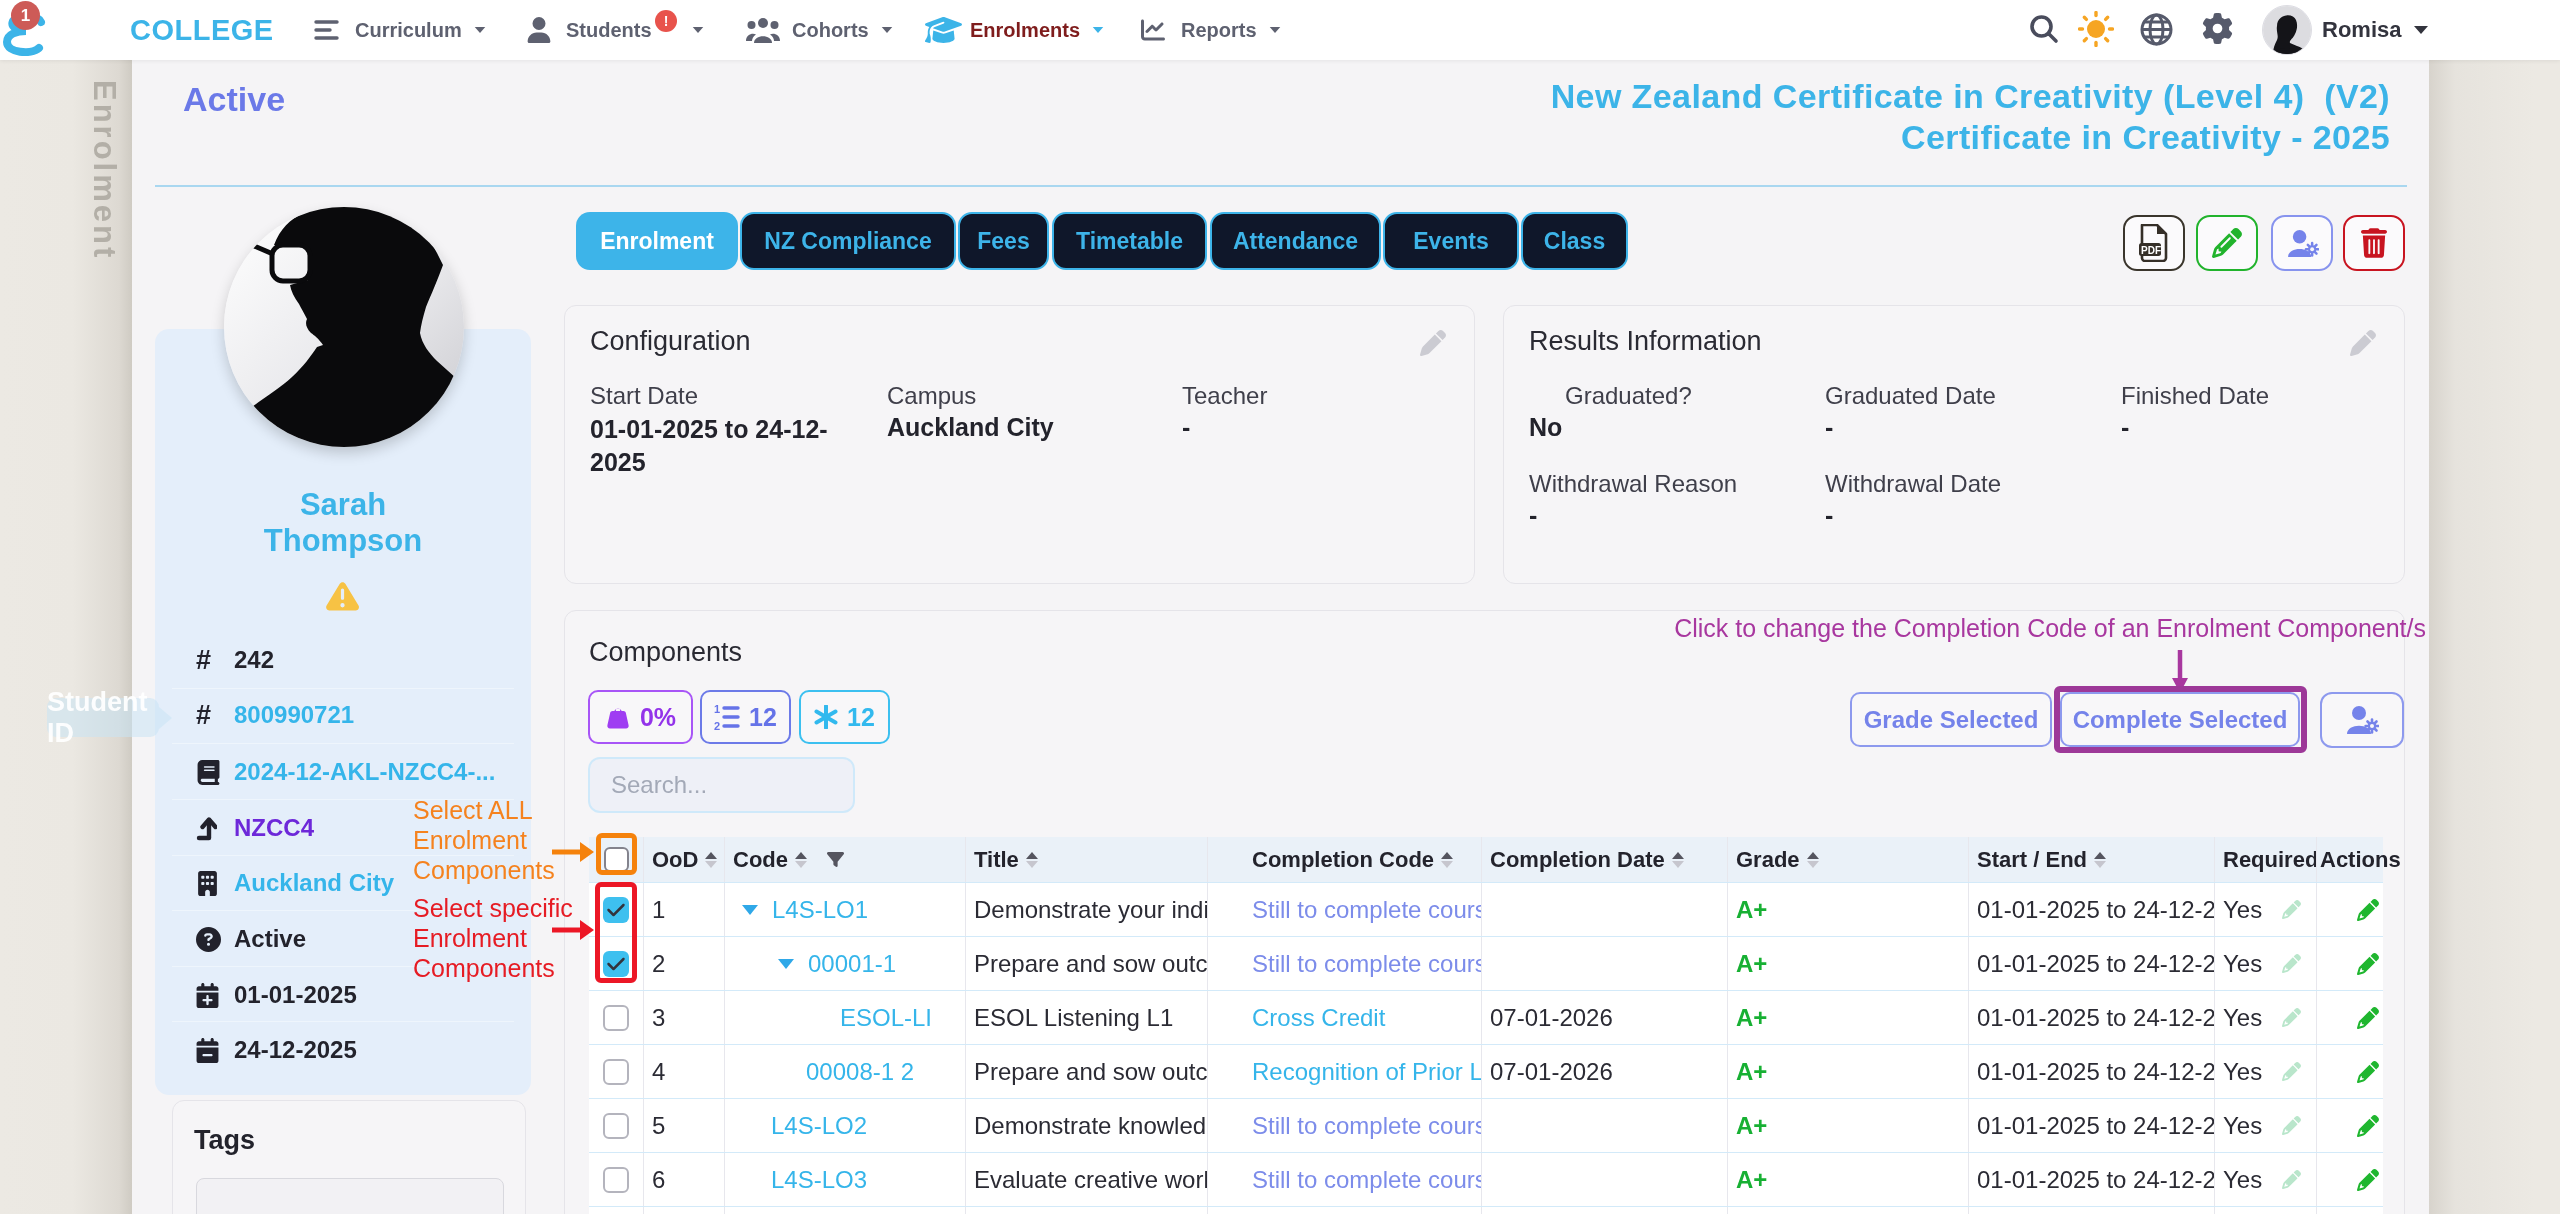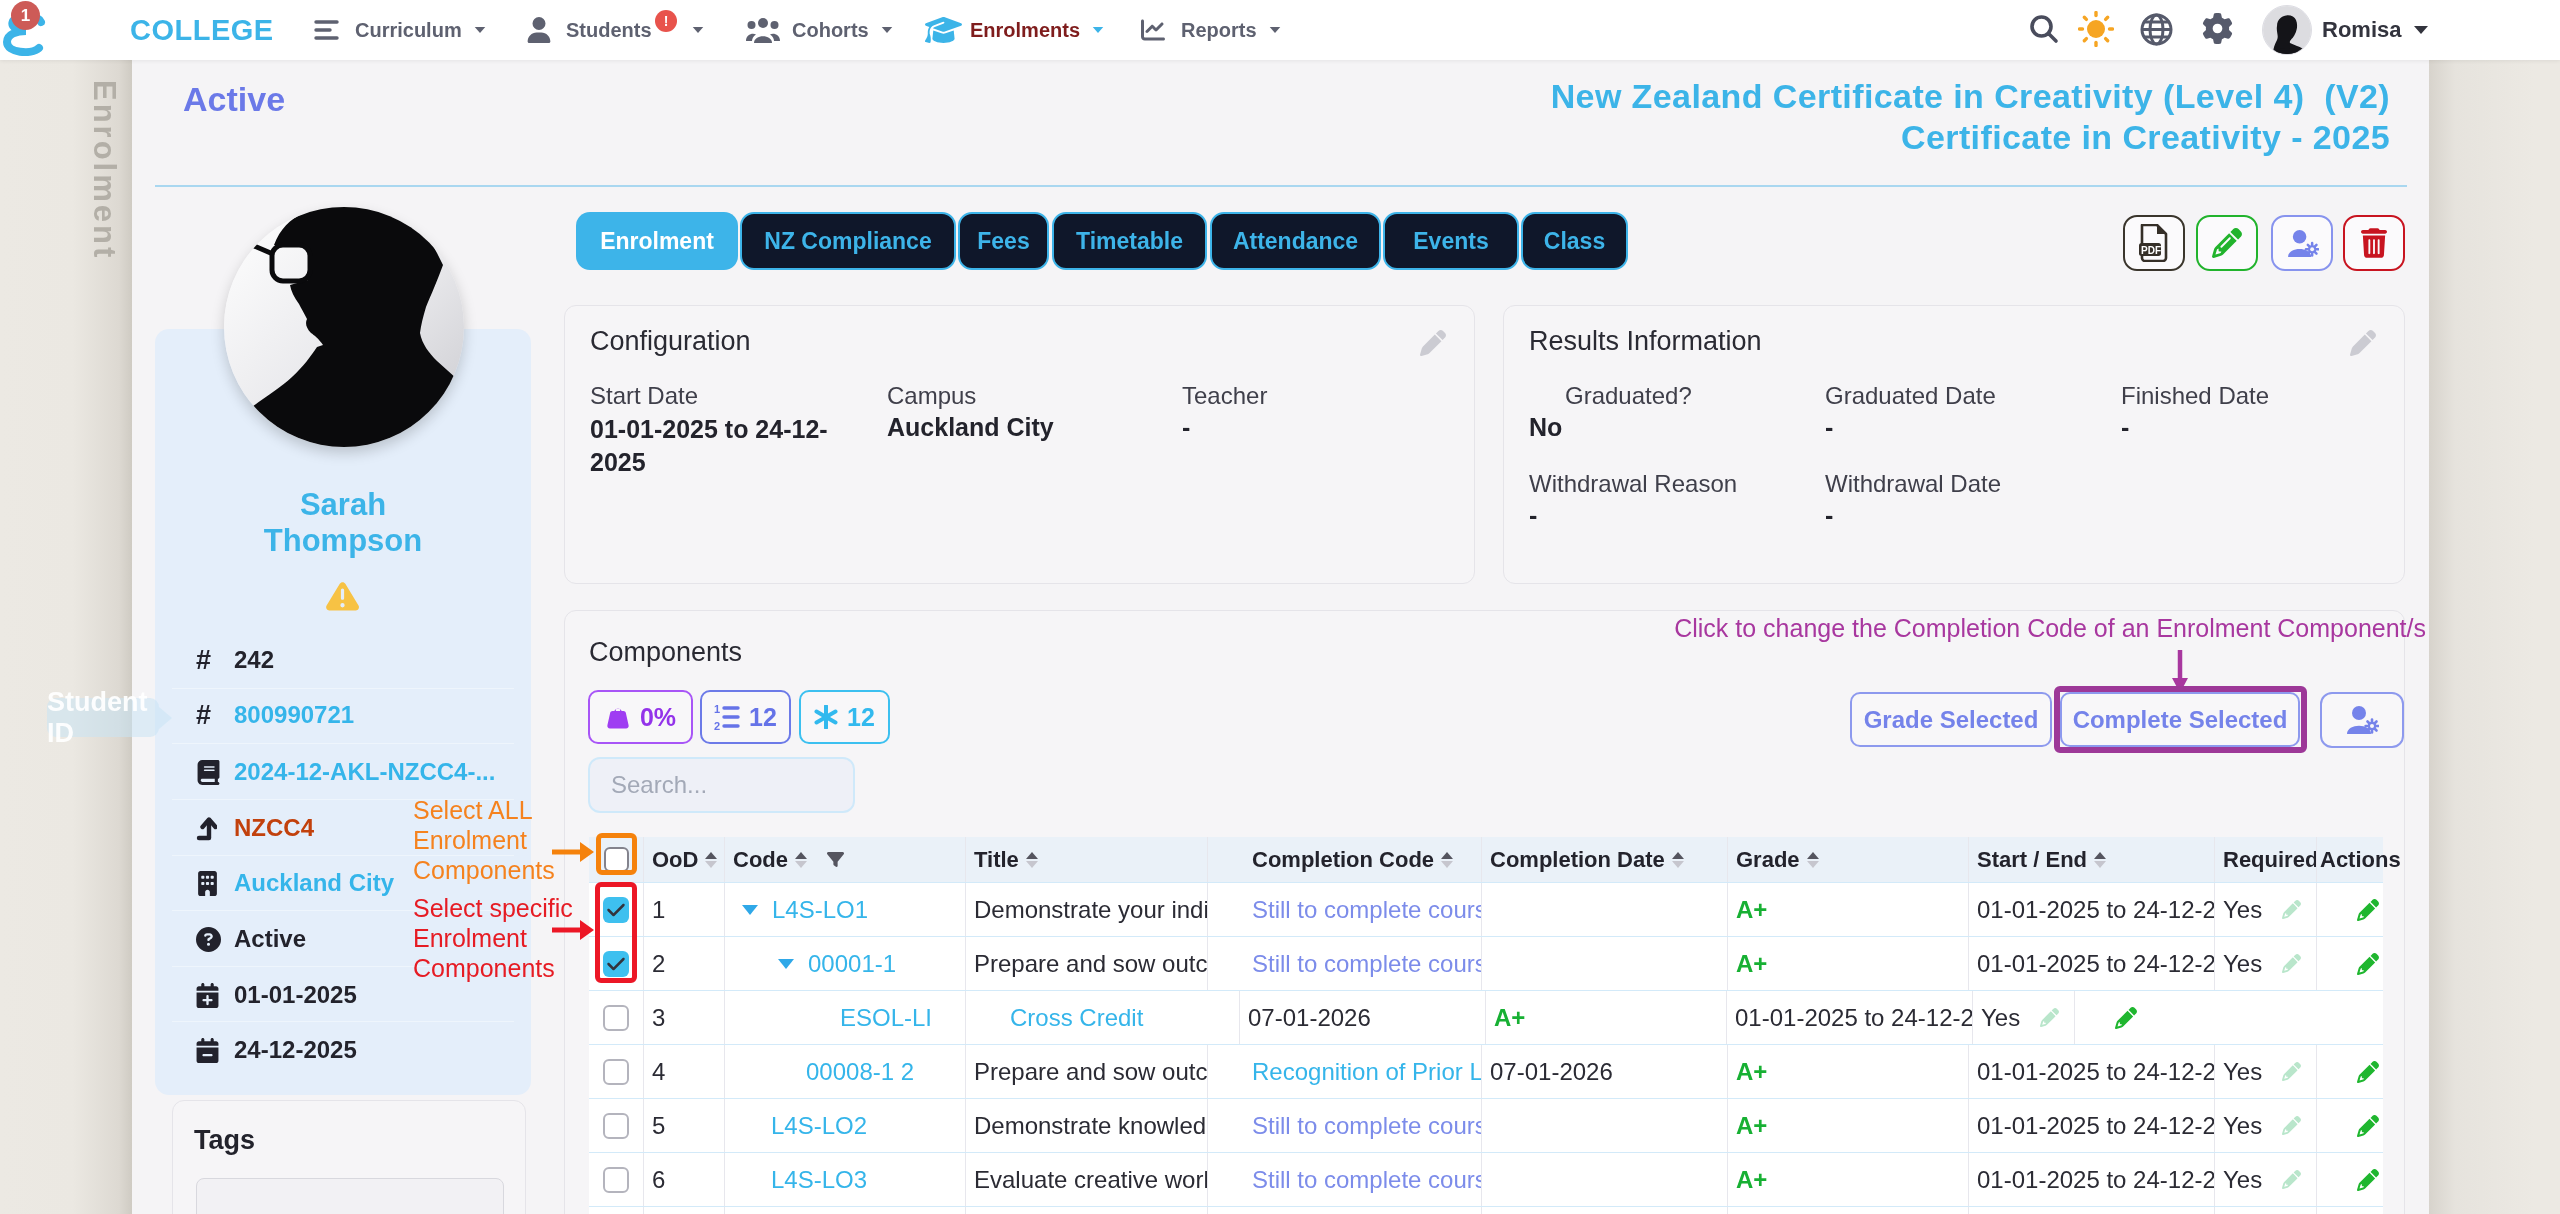--- a/index.html
+++ b/index.html
@@ -394,20 +394,21 @@
       </div>
     </div>
 <div class="trow bd">
       <div class="tc c0">
         <div class="cb"></div>
       </div>
       <div class="tc c1">3</div>
       <div class="tc c2" style="padding-left:115px;">
         <span class="lnk">ESOL-LI</span>
       </div>
+      <div class="tc c3">ESOL Listening L1</div>
       <div class="tc c4">
         <span class="lnk">Cross Credit</span>
       </div>
       <div class="tc c5">07-01-2026</div>
       <div class="tc c6">
         <span class="grn">A+</span>
       </div>
       <div class="tc c7">01-01-2025 to 24-12-2025</div>
       <div class="tc c8">Yes&nbsp;&nbsp;&nbsp;<svg width="19" height="19" viewBox="0 0 512 512">
           <path fill="#b9e6cb" d="M410.3 231l11.3-11.3-33.9-33.9-62.1-62.1-33.9-33.9-11.3 11.3-22.6 22.6L58.6 322.9c-10.4 10.4-18 23.3-22.2 37.4L1 480.7c-2.5 8.4-.2 17.5 6.1 23.7s15.3 8.5 23.7 6.1l120.3-35.4c14.1-4.2 27-11.8 37.4-22.2L387.7 253.7 410.3 231zM160 399.4l-9.1 22.7c-4 3.1-8.5 5.4-13.3 6.9L59.4 452l23-78.1c1.4-4.9 3.8-9.4 6.9-13.3l22.7-9.1v32c0 8.8 7.2 16 16 16h32zM362.7 18.7L348.3 33.2 325.7 55.8 314.3 67.1l33.9 33.9 62.1 62.1 33.9 33.9 11.3-11.3 22.6-22.6 14.5-14.5c25-25 25-65.5 0-90.5L453.3 18.7c-25-25-65.5-25-90.5 0z"></path>
@@ -557,21 +558,21 @@
   </div>
 <div class="srow" style="top:814px;height:28px;">
     <span class="ic">
       <svg width="21" height="25" viewBox="0 0 21 25">
         <g stroke="#22222c" stroke-width="4.4" fill="none" stroke-linecap="round" stroke-linejoin="round">
           <path d="M3 22 L13 22 L13 6"></path>
           <path d="M6.5 11 L13 3.5 L19.5 11" fill="none"></path>
         </g>
       </svg>
     </span>
-    <span style="color:#c2410c;">NZCC4</span>
+    <span style="color:#6d28d9;">NZCC4</span>
   </div>
 <div class="srow" style="top:869px;height:28px;">
     <span class="ic">
       <svg width="23" height="25" viewBox="0 0 384 512">
         <path fill="#22222c" d="M48 0C21.5 0 0 21.5 0 48V464c0 26.5 21.5 48 48 48h96V432c0-26.5 21.5-48 48-48s48 21.5 48 48v80h96c26.5 0 48-21.5 48-48V48c0-26.5-21.5-48-48-48H48zM64 240c0-8.8 7.2-16 16-16h32c8.8 0 16 7.2 16 16v32c0 8.8-7.2 16-16 16H80c-8.8 0-16-7.2-16-16V240zm112-16h32c8.8 0 16 7.2 16 16v32c0 8.8-7.2 16-16 16H176c-8.8 0-16-7.2-16-16V240c0-8.8 7.2-16 16-16zm80 16c0-8.8 7.2-16 16-16h32c8.8 0 16 7.2 16 16v32c0 8.8-7.2 16-16 16H272c-8.8 0-16-7.2-16-16V240zM80 96h32c8.8 0 16 7.2 16 16v32c0 8.8-7.2 16-16 16H80c-8.8 0-16-7.2-16-16V112c0-8.8 7.2-16 16-16zm80 16c0-8.8 7.2-16 16-16h32c8.8 0 16 7.2 16 16v32c0 8.8-7.2 16-16 16H176c-8.8 0-16-7.2-16-16V112zM272 96h32c8.8 0 16 7.2 16 16v32c0 8.8-7.2 16-16 16H272c-8.8 0-16-7.2-16-16V112c0-8.8 7.2-16 16-16z"></path>
       </svg>
     </span>
     <span style="color:#35b5ea;">Auckland City</span>
   </div>
 <div class="srow" style="top:925px;height:28px;">

